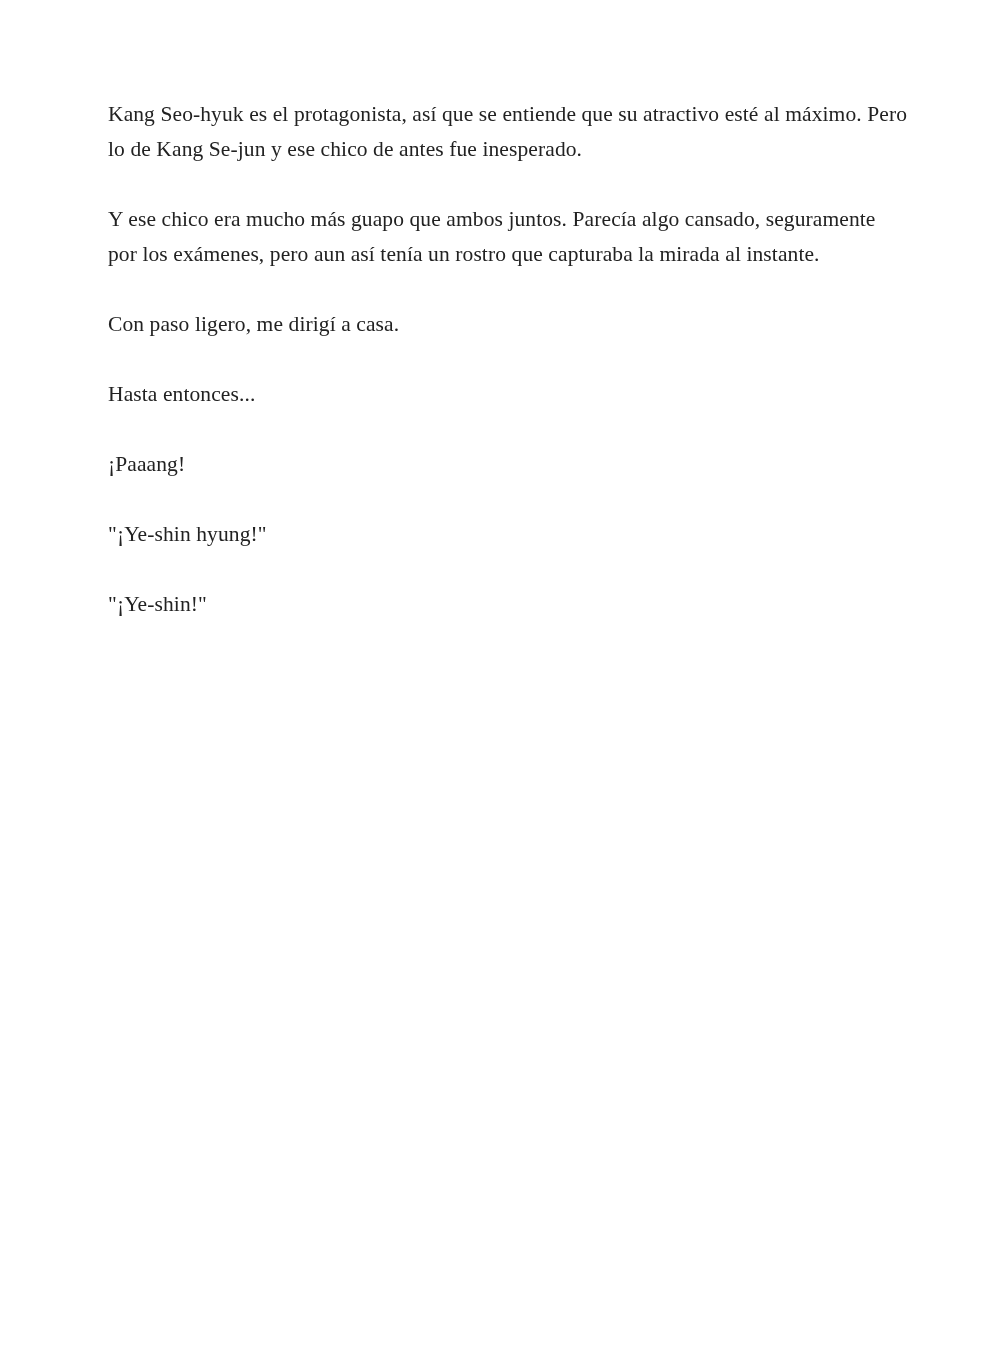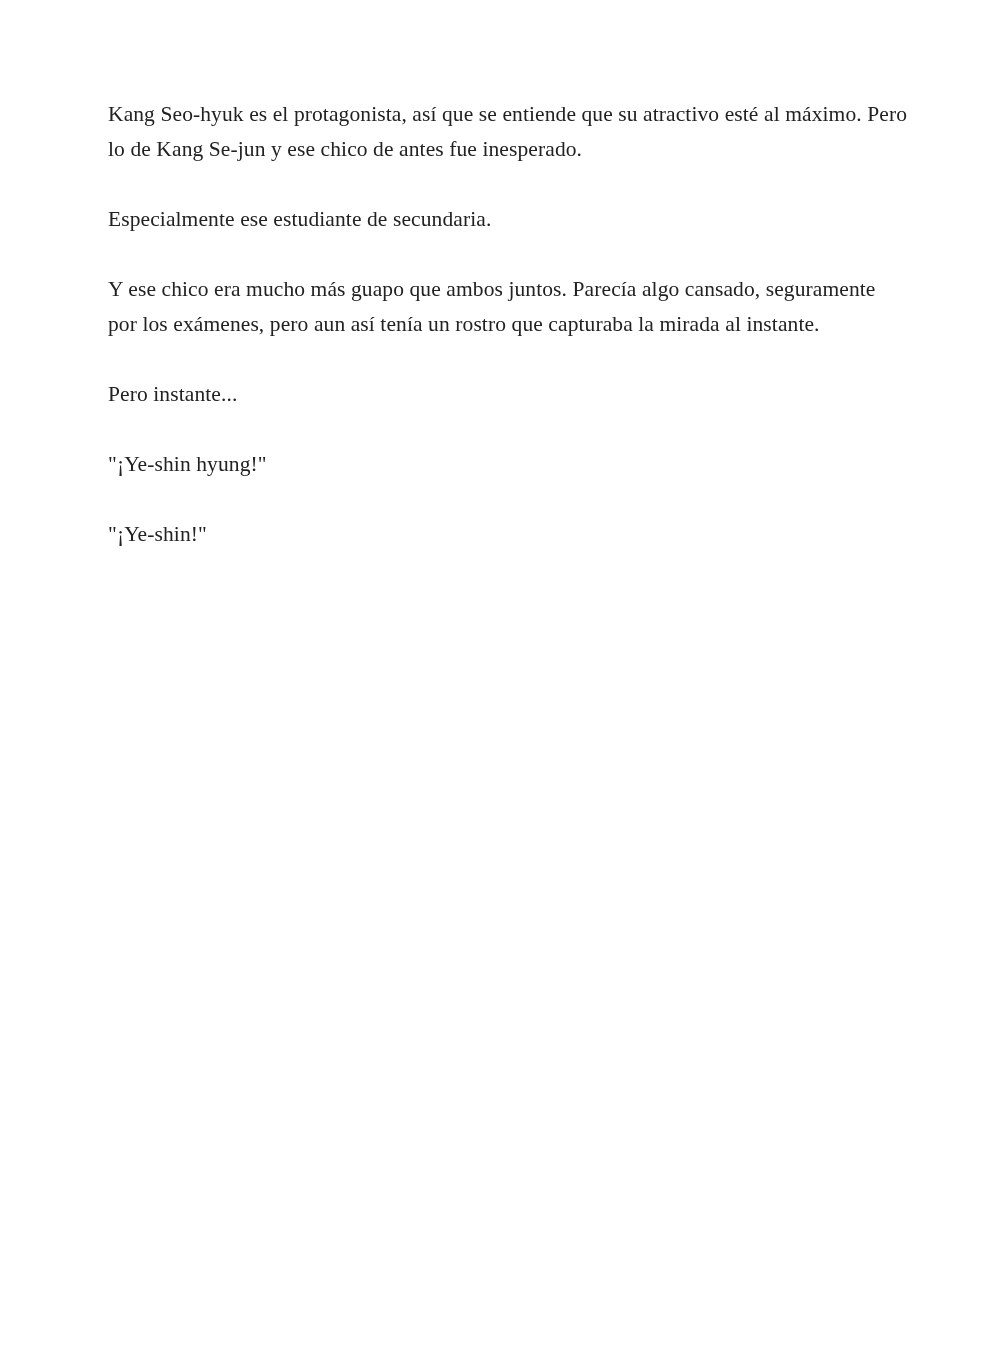--- a/index.html
+++ b/index.html
@@ -28,18 +28,19 @@
     .page p {
       margin: 0 0 35px 0;
       padding: 0;
     }
   </style>
 </head>
 <body>
 
 <div class="page">
   <p>Kang Seo-hyuk es el protagonista, así que se entiende que su atractivo esté al máximo. Pero lo de Kang Se-jun y ese chico de antes fue inesperado.</p>
-  <p>Especialmente ese estudiante de secundaria.</p>
   <p>Y ese chico era mucho más guapo que ambos juntos. Parecía algo cansado, seguramente por los exámenes, pero aun así tenía un rostro que capturaba la mirada al instante.</p>
-  <p>Pero instante...</p>
+  <p>Con paso ligero, me dirigí a casa.</p>
+  <p>Hasta entonces...</p>
+  <p>¡Paaang!</p>
   <p>"¡Ye-shin hyung!"</p>
   <p>"¡Ye-shin!"</p>
 </div>
 
 </body></html>

